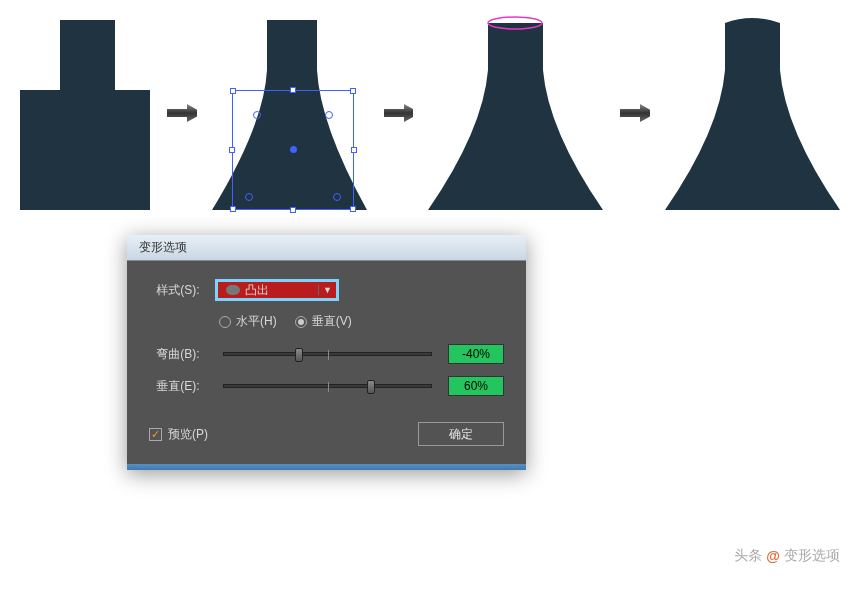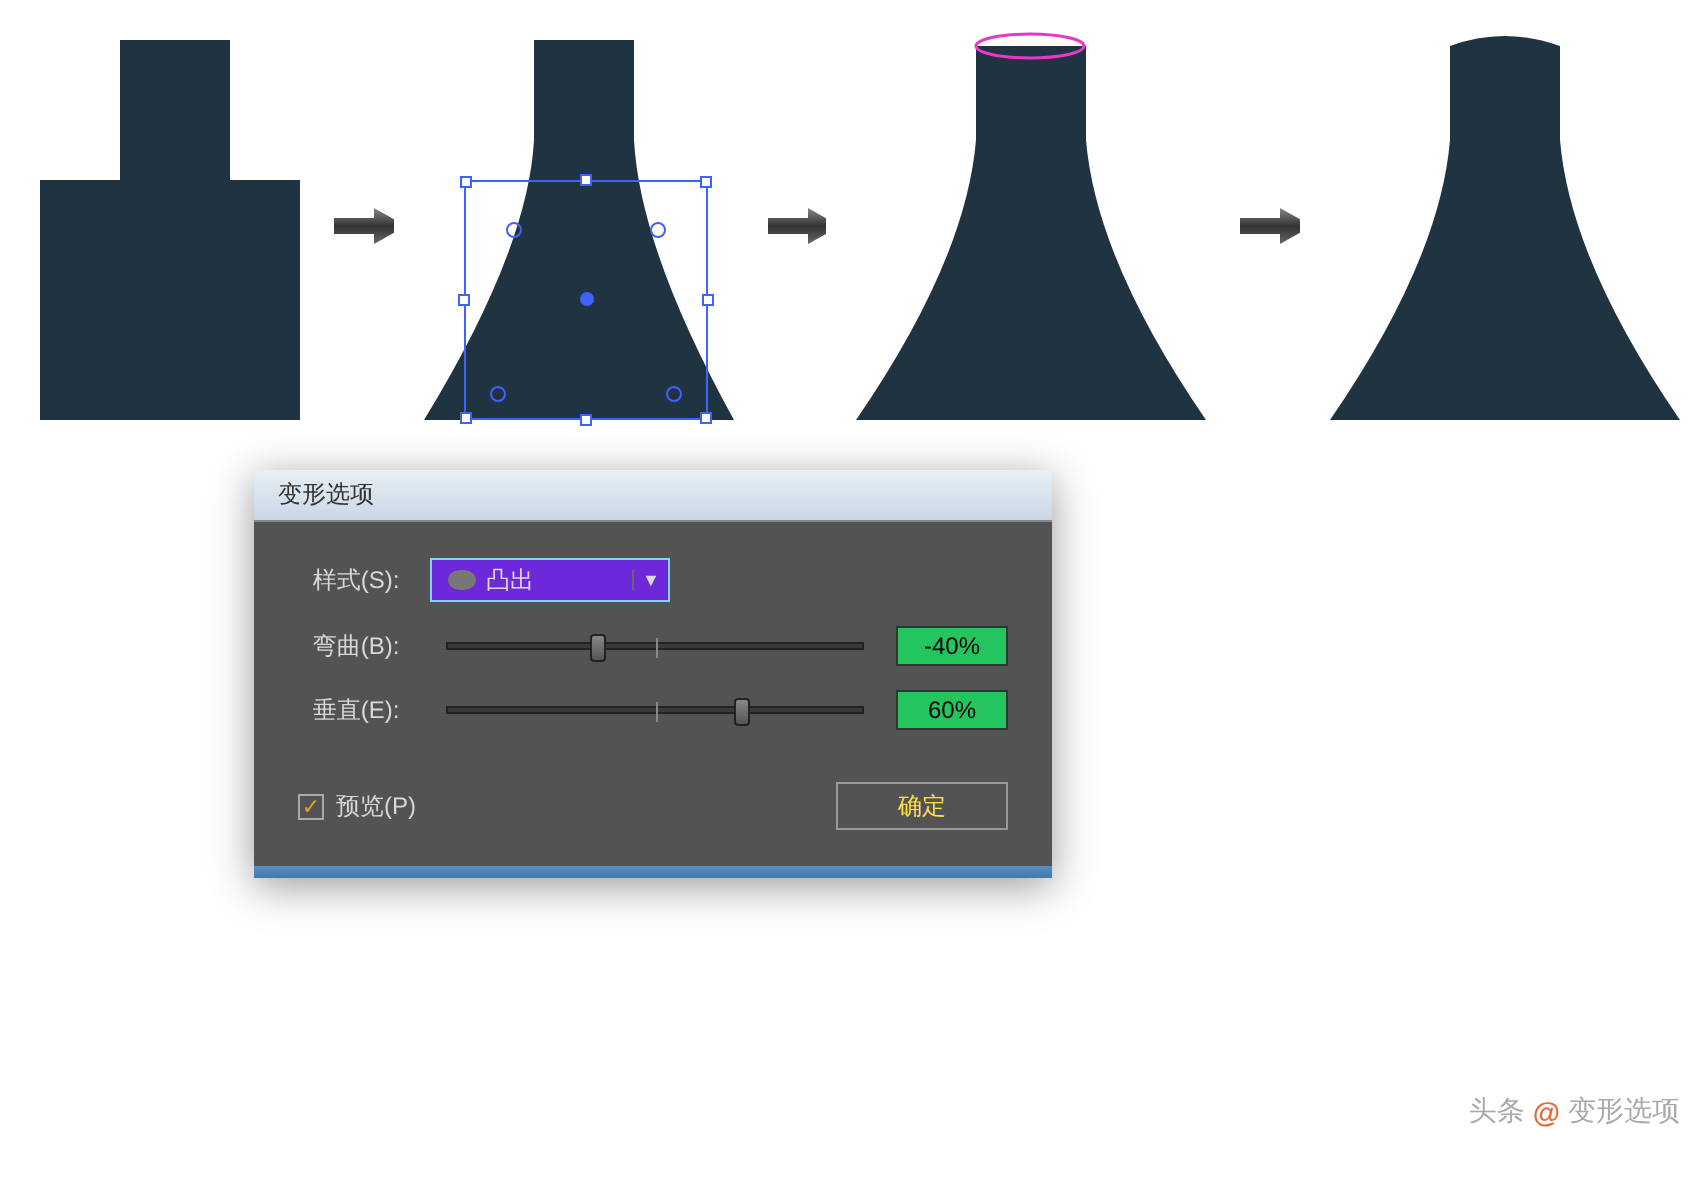--- a/index.html
+++ b/index.html
@@ -15,21 +15,21 @@
     .handle.mid { background: #fff; }
     .anchor { position: absolute; width: 8px; height: 8px; border: 1.5px solid #4060ff; border-radius: 50%; background: transparent; }
     .anchor.filled { background: #4060ff; border: none; border-radius: 50%; width: 7px; height: 7px; }
     
     .dialog { position: absolute; left: 127px; top: 235px; width: 399px; background: #535353; color: #d8d8d8; box-shadow: 0 4px 20px rgba(0,0,0,0.4); }
     .title-bar { background: linear-gradient(#e8eff5, #c9d7e5); color: #333; padding: 4px 12px; font-size: 12px; border-bottom: 1px solid #888; }
     .dialog-body { padding: 18px 22px; }
     .row { display: flex; align-items: center; gap: 8px; margin-bottom: 12px; }
     .label { font-size: 12px; min-width: 58px; text-align: center; }
     
-    .select { display: inline-flex; align-items: center; background: #6d28d9; border: 1px solid #7dd3fc; height: 22px; }
+    .select { display: inline-flex; align-items: center; background: #b91c1c; border: 3px solid #7dd3fc; height: 22px; }
     .select-val { padding: 0 8px; display: inline-flex; align-items: center; gap: 5px; min-width: 100px; }
     .select-arrow { width: 18px; text-align: center; border-left: 1px solid #666; font-size: 9px; }
     .style-icon { width: 14px; height: 10px; background: #777; border-radius: 50% / 60%; display: inline-block; }
     
     .radio-row { display: flex; gap: 18px; margin-left: 70px; margin-bottom: 14px; }
     .radio { display: inline-flex; align-items: center; gap: 5px; cursor: pointer; }
     .radio-circle { width: 12px; height: 12px; border: 1px solid #aaa; border-radius: 50%; display: inline-flex; align-items: center; justify-content: center; }
     .radio-circle.checked::after { content: ''; width: 6px; height: 6px; background: #ccc; border-radius: 50%; }
     
     .slider { flex: 1; height: 4px; background: #3a3a3a; border: 1px solid #222; position: relative; margin: 0 8px; }
@@ -37,21 +37,21 @@
     .slider-tick { position: absolute; top: -3px; left: 50%; width: 1px; height: 10px; background: #888; }
     
     .val-box { width: 56px; height: 20px; background: #22c55e; border: 1px solid #333; color: #000; display: inline-flex; align-items: center; justify-content: center; font-size: 12px; }
     
     .section-title { font-size: 12px; margin: 8px 0 10px 0; }
     
     .btn-row { display: flex; justify-content: space-between; align-items: center; margin-top: 26px; }
     .checkbox { display: inline-flex; align-items: center; gap: 6px; cursor: pointer; }
     .cb { width: 13px; height: 13px; border: 1px solid #aaa; display: inline-flex; align-items: center; justify-content: center; color: #e8a030; font-size: 11px; }
     .btns { display: flex; gap: 16px; }
-    .btn { width: 86px; height: 24px; background: #535353; border: 1px solid #999; color: #fde047; display: inline-flex; align-items: center; justify-content: center; cursor: pointer; font-size: 12px; }
+    .btn { width: 86px; height: 24px; background: #535353; border: 1px solid #999; color: #e5e5e5; display: inline-flex; align-items: center; justify-content: center; cursor: pointer; font-size: 12px; }
     
     .dialog-footer { height: 6px; background: linear-gradient(#5590c5, #4478a8); }
     
     .watermark { position: absolute; right: 10px; bottom: 24px; color: #aaa; font-size: 14px; display: flex; align-items: center; gap: 4px; }
   </style>
 </head>
 <body>
 
 <div class="shapes-row">
 
@@ -123,20 +123,30 @@
     <div class="row">
       <span class="label">样式(S):</span>
       <div class="select">
         <span class="select-val">
             <span class="style-icon"></span>
             <span>凸出</span>
           </span>
         <span class="select-arrow">▼</span>
       </div>
     </div>
+    <div class="radio-row">
+      <label class="radio">
+        <span class="radio-circle"></span>
+        <span>水平(H)</span>
+      </label>
+      <label class="radio">
+        <span class="radio-circle checked"></span>
+        <span>垂直(V)</span>
+      </label>
+    </div>
     <div class="row">
       <span class="label">弯曲(B):</span>
       <div class="slider">
         <div class="slider-tick"></div>
         <div class="slider-thumb" style="left:36%"></div>
       </div>
       <div class="val-box">-40%</div>
     </div>
     <div class="row">
       <span class="label">垂直(E):</span>

